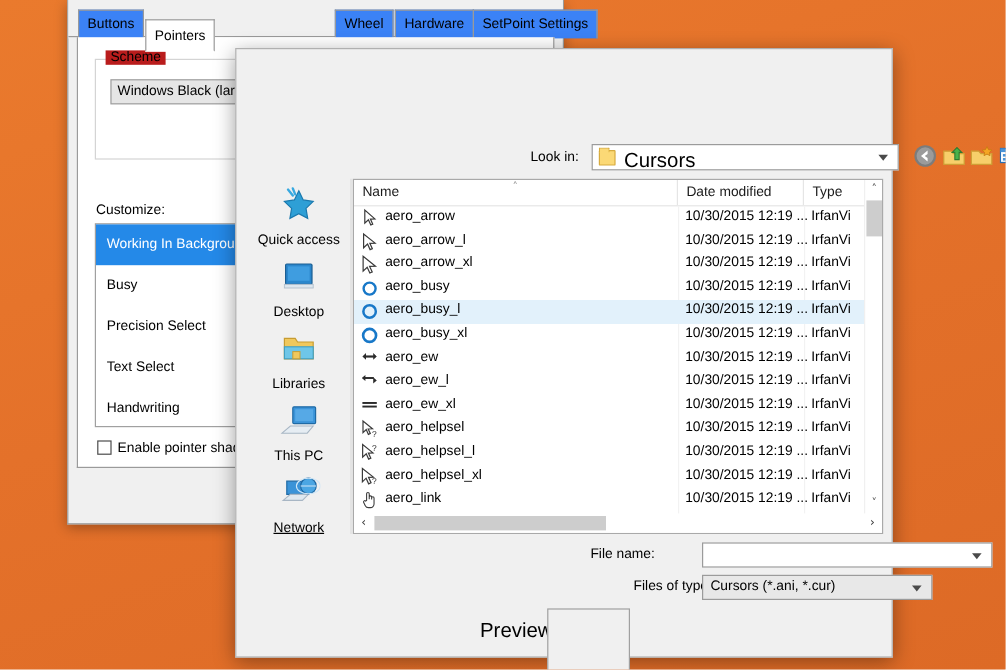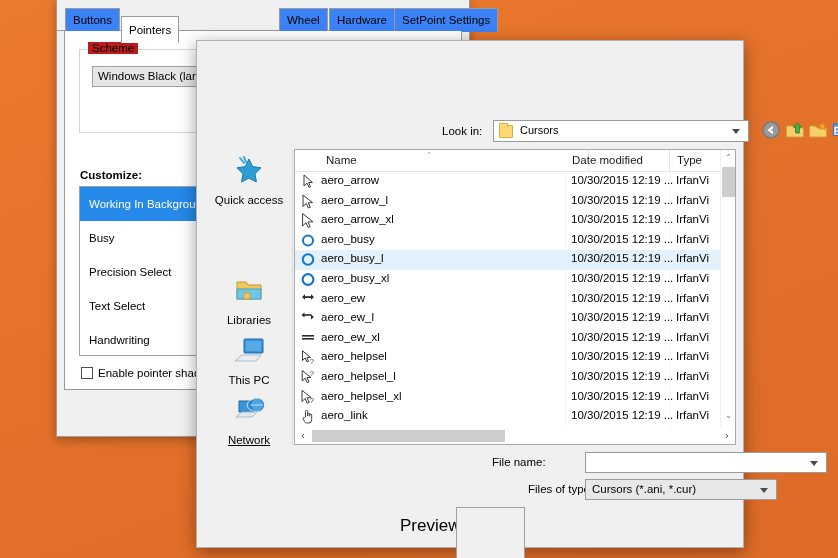--- a/index.html
+++ b/index.html
@@ -89,21 +89,20 @@
     font-size: 11.5px;
     color: #000;
     text-align: center;
     white-space: nowrap;
     overflow: hidden;
   }
   .label {
     position: absolute;
     font-size: 11.5px; color: #000;
     white-space: nowrap;
-    font-weight: bold;
   }
   #customize-label { left: 15px; top: 138px; }
   .listbox {
     position: absolute;
     left: 14px; top: 155px; width: 330px; height: 170px;
     background: #fff;
     border: 1px solid #a0a0a0;
   }
   .lb-item {
     height: 34px;
@@ -166,21 +165,21 @@
   #lookin-folder {
     position: absolute; left: 5px; top: 4px; width: 14px; height: 13px;
     background: #fbd976; border: 1px solid #d7ab3e; border-radius: 1px;
   }
   #lookin-folder:after {
     content:''; position:absolute; left:-1px; top:-3px; width:7px; height:3px;
     background:#fbd976; border:1px solid #d7ab3e; border-bottom:none; border-radius:1px 1px 0 0;
   }
   #lookin-text {
     position: absolute; left: 26px; top: 3px;
-    font-size: 11px; color: #000;
+    font-size: 17px; color: #000;
   }
   .chev {
     position: absolute;
     width: 0; height: 0;
     border-left: 4px solid transparent;
     border-right: 4px solid transparent;
     border-top: 5px solid #4a4a4a;
   }
   #lookin-chev { right: 8px; top: 8px; }
   .tb-icon { position: absolute; top: 79px; width: 20px; height: 20px; }
@@ -211,21 +210,21 @@
     position: absolute; left: 0; top: 0; right: 0; height: 22px;
     background: #fff; border-bottom: 1px solid #e5e5e5;
   }
   .hcell {
     position: absolute; top: 0; height: 21px; line-height: 21px;
     font-size: 11.5px; color: #1a1a1a;
     border-right: 1px solid #e5e5e5;
     padding-left: 7px;
     overflow: hidden; white-space: nowrap;
   }
-  #h-name { left: 0; width: 270px; margin-left: 24px; }
+  #h-name { left: 0; width: 270px; }
   #h-date { left: 270px; width: 105px; }
   #h-type { left: 375px; width: 52px; }
   #h-sortmark {
     position: absolute; left: 132px; top: 1px;
     font-size: 9px; color: #9a9a9a;
     font-family: "DejaVu Sans", sans-serif;
   }
   #fl-rows {
     position: absolute; left: 0; top: 22px; right: 15px; bottom: 16px;
     overflow: hidden;
@@ -386,20 +385,30 @@
     <div id="places">
       <div class="place" style="top:6px;">
         <span class="picon">
           <svg width="36" height="34" viewBox="0 0 36 34">
             <path d="M18 4 l3.7 7.6 8.3 1.2 -6 5.9 1.4 8.3 -7.4-3.9 -7.4 3.9 1.4-8.3 -6-5.9 8.3-1.2 z" fill="#2e9fd6" stroke="#1b79ae" stroke-width="1"></path>
             <path d="M9 3 l4 5 M13 2 l2 5" stroke="#39a9e0" stroke-width="2" stroke-linecap="round" fill="none"></path>
           </svg>
         </span>
         <span class="pname">Quick access</span>
       </div>
+      <div class="place" style="top:66px;">
+        <span class="picon">
+          <svg width="36" height="34" viewBox="0 0 36 34">
+            <rect x="7" y="5" width="22" height="17" rx="1" fill="#2b87cc" stroke="#1c5e92" stroke-width="1"></rect>
+            <rect x="9" y="7" width="18" height="12" fill="#3f9de0"></rect>
+            <rect x="6" y="22" width="24" height="3" fill="#dde6ee" stroke="#b3c1ce" stroke-width="0.8"></rect>
+          </svg>
+        </span>
+        <span class="pname">Desktop</span>
+      </div>
       <div class="place" style="top:126px;">
         <span class="picon">
           <svg width="36" height="34" viewBox="0 0 36 34">
             <path d="M6 7 h9 l2 3 h13 v14 h-24 z" fill="#f0c85d" stroke="#c79c31" stroke-width="1"></path>
             <rect x="6" y="14" width="24" height="10" fill="#6ec6e8" stroke="#3d9ec4" stroke-width="0.9"></rect>
             <rect x="13" y="18" width="6" height="6" fill="#f0c85d" stroke="#c79c31" stroke-width="0.8"></rect>
           </svg>
         </span>
         <span class="pname">Libraries</span>
       </div>

